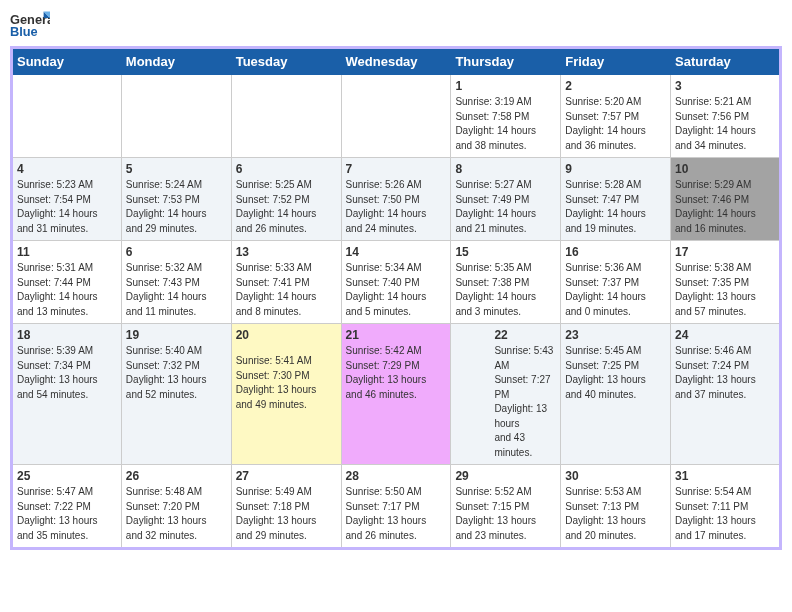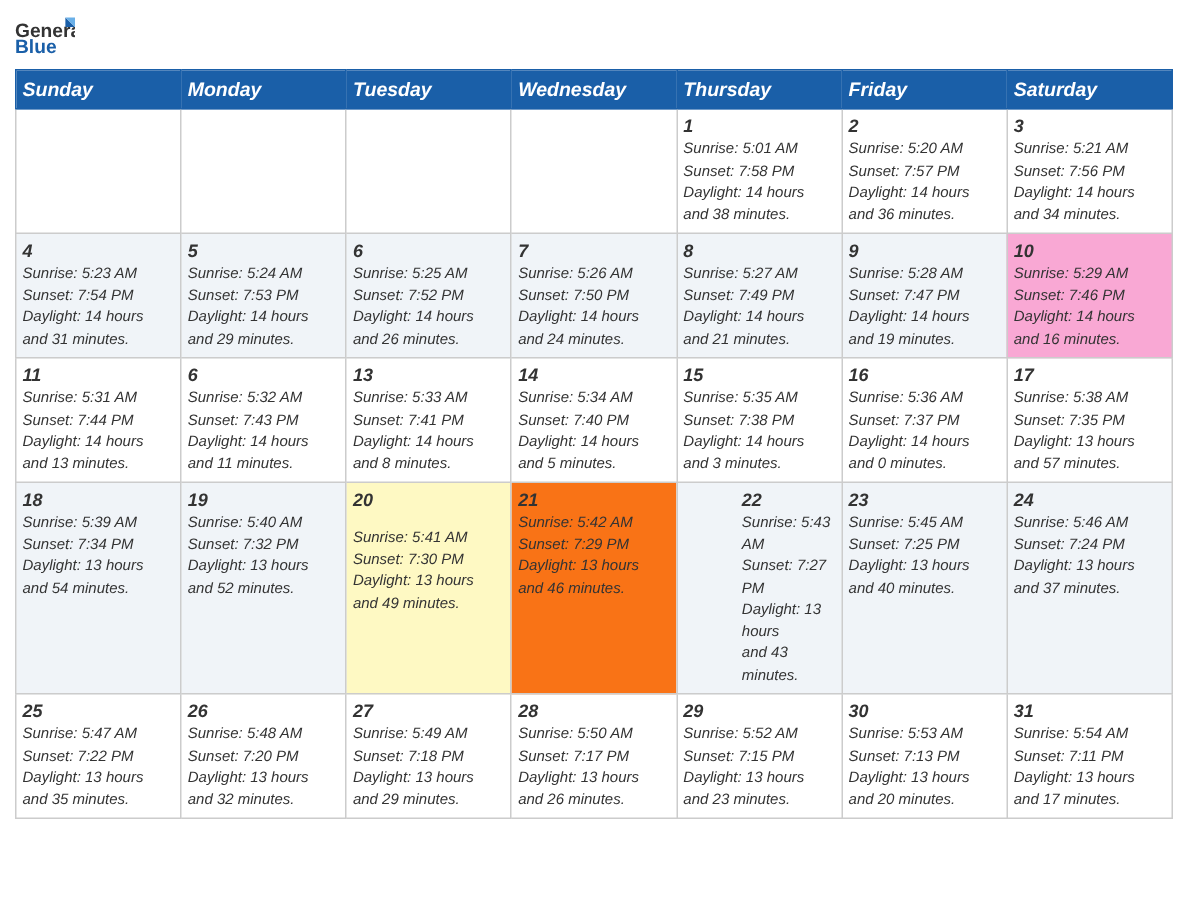--- a/index.html
+++ b/index.html
@@ -39,22 +39,21 @@
       color: #333;
       line-height: 1.1;
     }
     .location-title {
       font-size: 16px;
       color: #555;
     }
     .calendar {
       width: 100%;
       border-collapse: collapse;
-      border: 1px solid #c4b5fd;
-      font-style: italic;
+      border: 3px solid #c4b5fd;
     }
     .calendar th {
       background-color: #1a5fa8;
       color: white;
       font-size: 13px;
       font-weight: bold;
       padding: 5px 4px;
       text-align: left;
       border: 1px solid #1a5fa8;
     }
@@ -122,21 +121,21 @@
       </tr>
   </thead>
   <tbody id="calendar-body">
   <tr>
         <td class="empty-cell"></td>
         <td class="empty-cell"></td>
         <td class="empty-cell"></td>
         <td class="empty-cell"></td>
         <td style="background: rgb(255, 255, 255);">
           <span class="day-number">1</span>
-          <div class="day-info" style="white-space: pre-line;">Sunrise: 5:01 AM
+          <div class="day-info" style="white-space: pre-line;">Sunrise: 3:19 AM
 Sunset: 7:58 PM
 Daylight: 14 hours
 and 38 minutes.</div>
         </td>
         <td style="background: rgb(255, 255, 255);">
           <span class="day-number">2</span>
           <div class="day-info" style="white-space: pre-line;">Sunrise: 5:20 AM
 Sunset: 7:57 PM
 Daylight: 14 hours
 and 36 minutes.</div>
@@ -185,21 +184,21 @@
 Daylight: 14 hours
 and 21 minutes.</div>
         </td>
         <td style="background: rgb(240, 244, 248);">
           <span class="day-number">9</span>
           <div class="day-info" style="white-space: pre-line;">Sunrise: 5:28 AM
 Sunset: 7:47 PM
 Daylight: 14 hours
 and 19 minutes.</div>
         </td>
-        <td style="background: #f9a8d4;">
+        <td style="background: #a3a3a3;">
           <span class="day-number">10</span>
           <div class="day-info" style="white-space: pre-line;">Sunrise: 5:29 AM
 Sunset: 7:46 PM
 Daylight: 14 hours
 and 16 minutes.</div>
         </td>
       </tr>
       <tr>
         <td style="background: rgb(255, 255, 255);">
           <span class="day-number">11</span>
@@ -266,21 +265,21 @@
 Daylight: 13 hours
 and 52 minutes.</div>
         </td>
         <td style="background: #fef9c3;">
           <span class="day-number">20</span>
           <div class="day-info" style="white-space: pre-line; margin-top: 12px;">Sunrise: 5:41 AM
 Sunset: 7:30 PM
 Daylight: 13 hours
 and 49 minutes.</div>
         </td>
-        <td style="background: #f97316; margin-left: 45px;">
+        <td style="background: #f0abfc; margin-left: 45px;">
           <span class="day-number">21</span>
           <div class="day-info" style="white-space: pre-line;">Sunrise: 5:42 AM
 Sunset: 7:29 PM
 Daylight: 13 hours
 and 46 minutes.</div>
         </td>
         <td style="background: rgb(240, 244, 248); padding-left: 43px;">
           <span class="day-number">22</span>
           <div class="day-info" style="white-space: pre-line;">Sunrise: 5:43 AM
 Sunset: 7:27 PM

